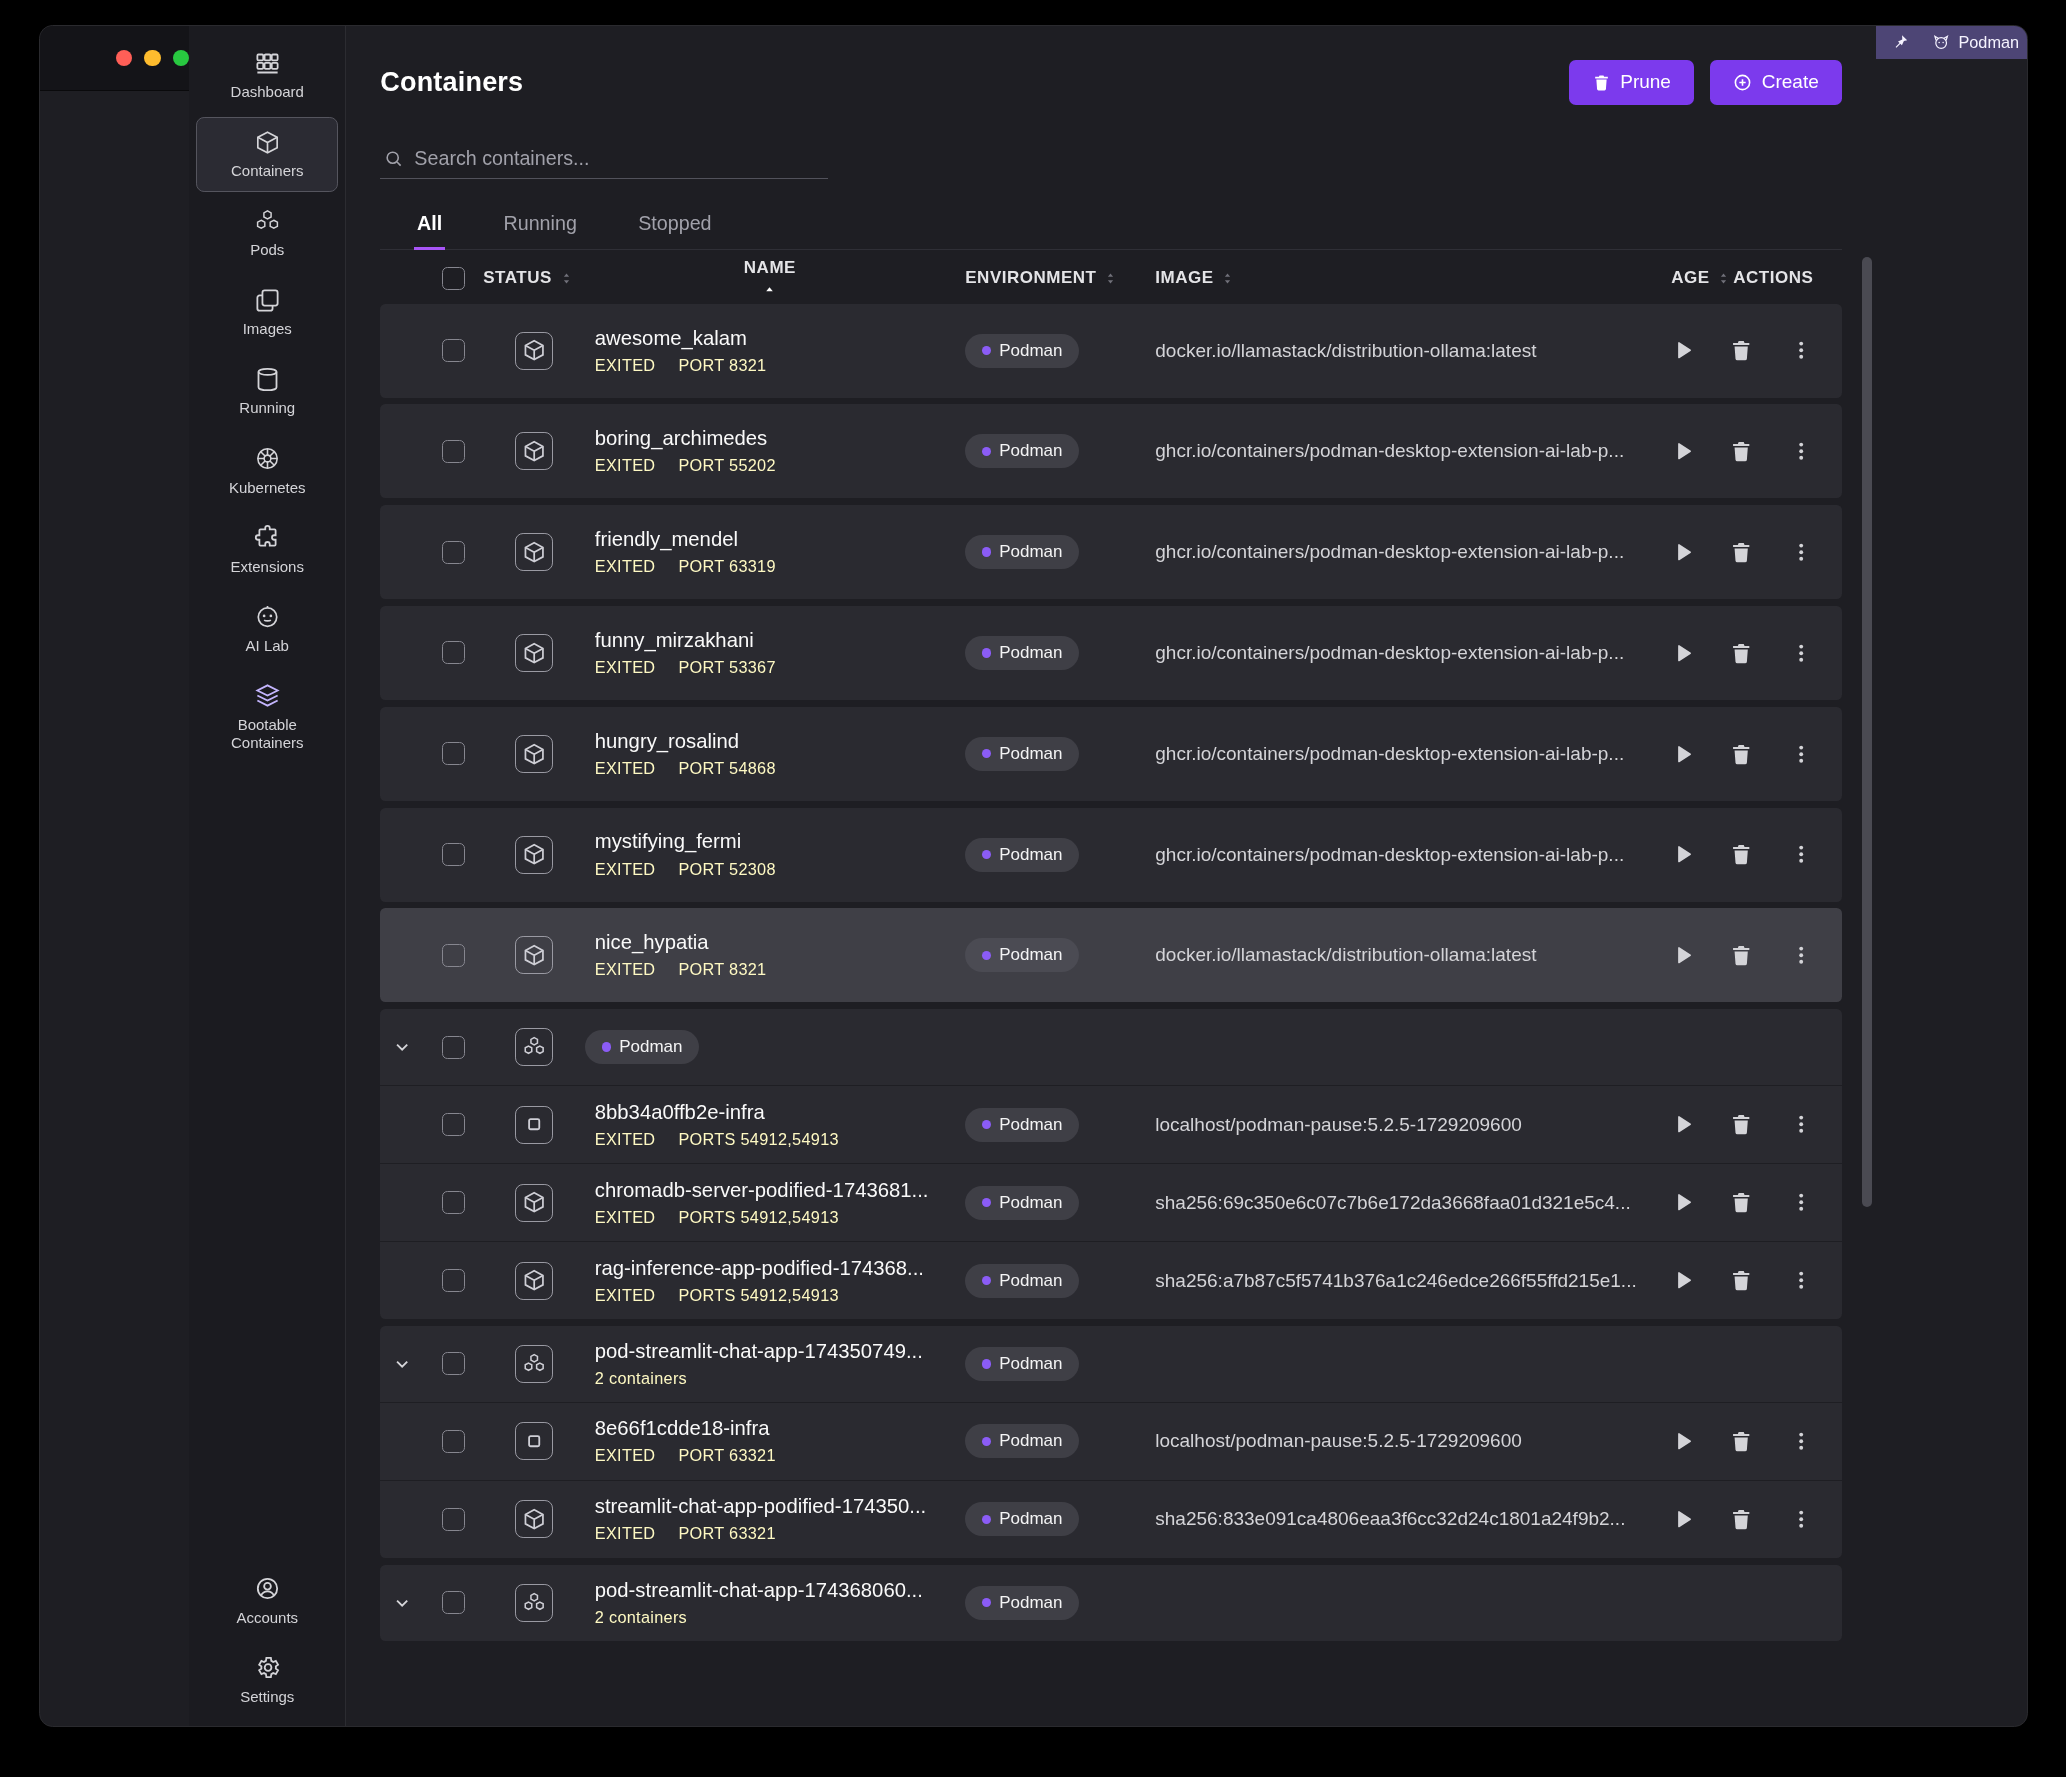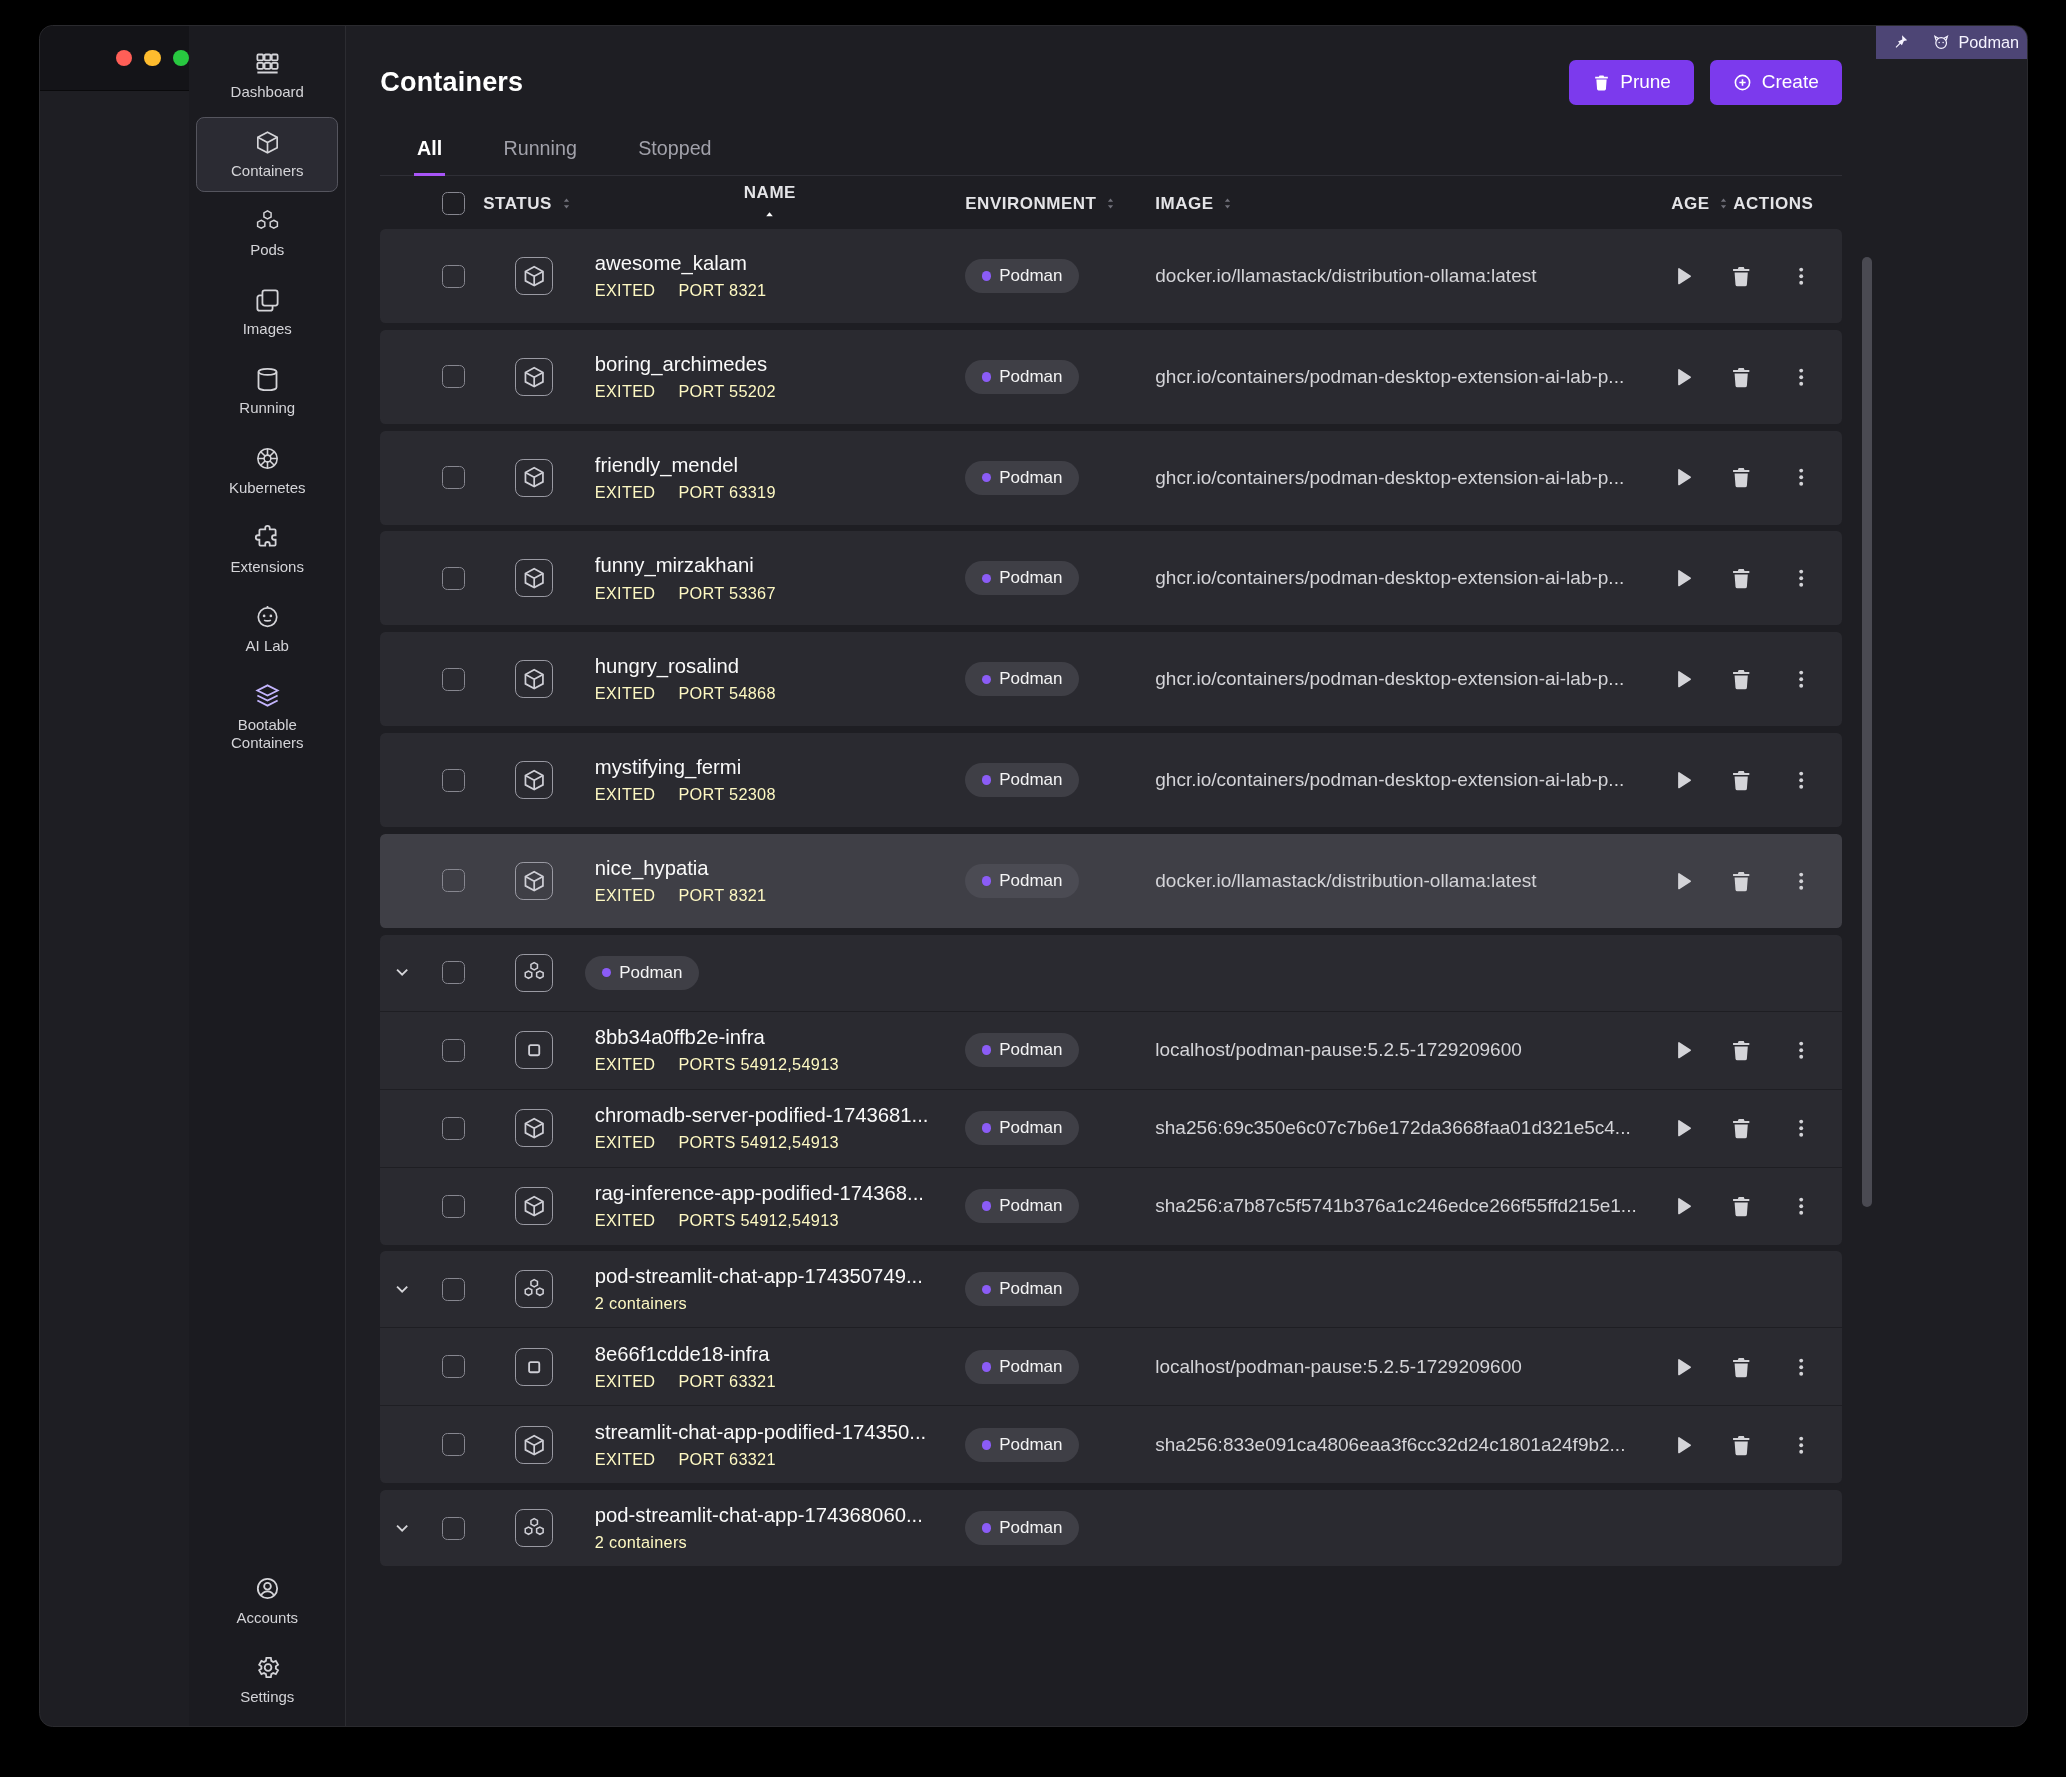--- a/index.html
+++ b/index.html
@@ -233,20 +233,29 @@
             <span>
                 <svg viewBox="0 0 24 24" fill="none" stroke="currentColor" stroke-width="2">
                   <circle cx="12" cy="12" r="9"></circle>
                   <path d="M12 8v8M8 12h8"></path>
                 </svg>
               </span>
             <span>Create</span>
           </button>
         </div>
       </div>
+      <div class="search">
+        <span class="search-icon">
+            <svg viewBox="0 0 24 24" fill="none" stroke="currentColor" stroke-width="2">
+              <circle cx="11" cy="11" r="7"></circle>
+              <path d="M16.5 16.5 21 21"></path>
+            </svg>
+          </span>
+        <input placeholder="Search containers..." style="">
+      </div>
       <div class="tabs">
           <div class="tab active">All</div>
           <div class="tab">Running</div>
           <div class="tab">Stopped</div>
         </div>
       <div class="thead grid-row">
         <div class="cell chev"></div>
         <div class="cell check">
             <span class="checkbox"></span>
           </div>

